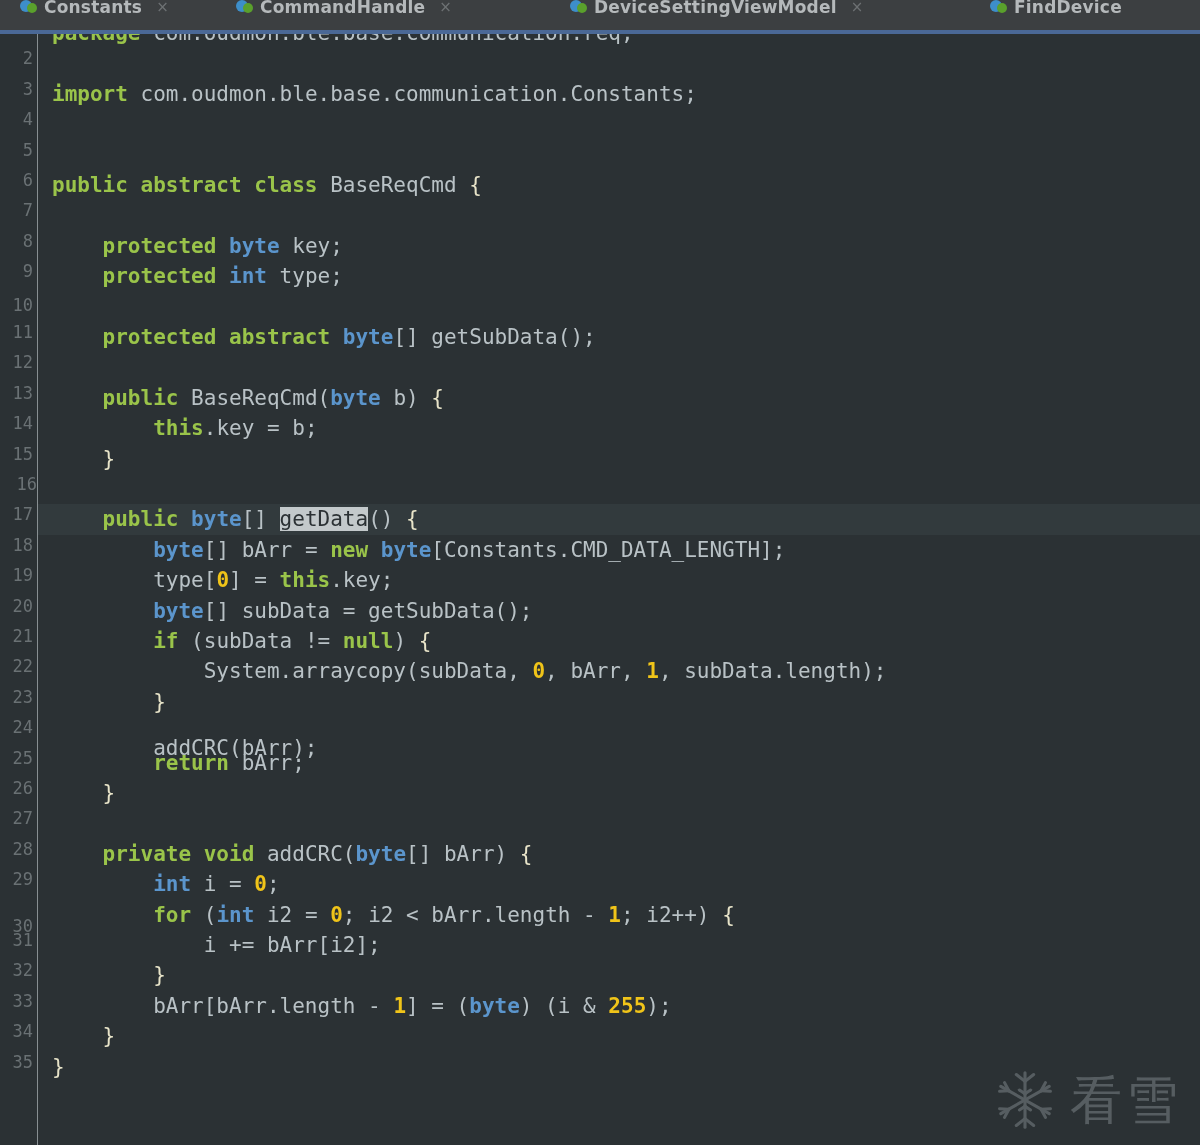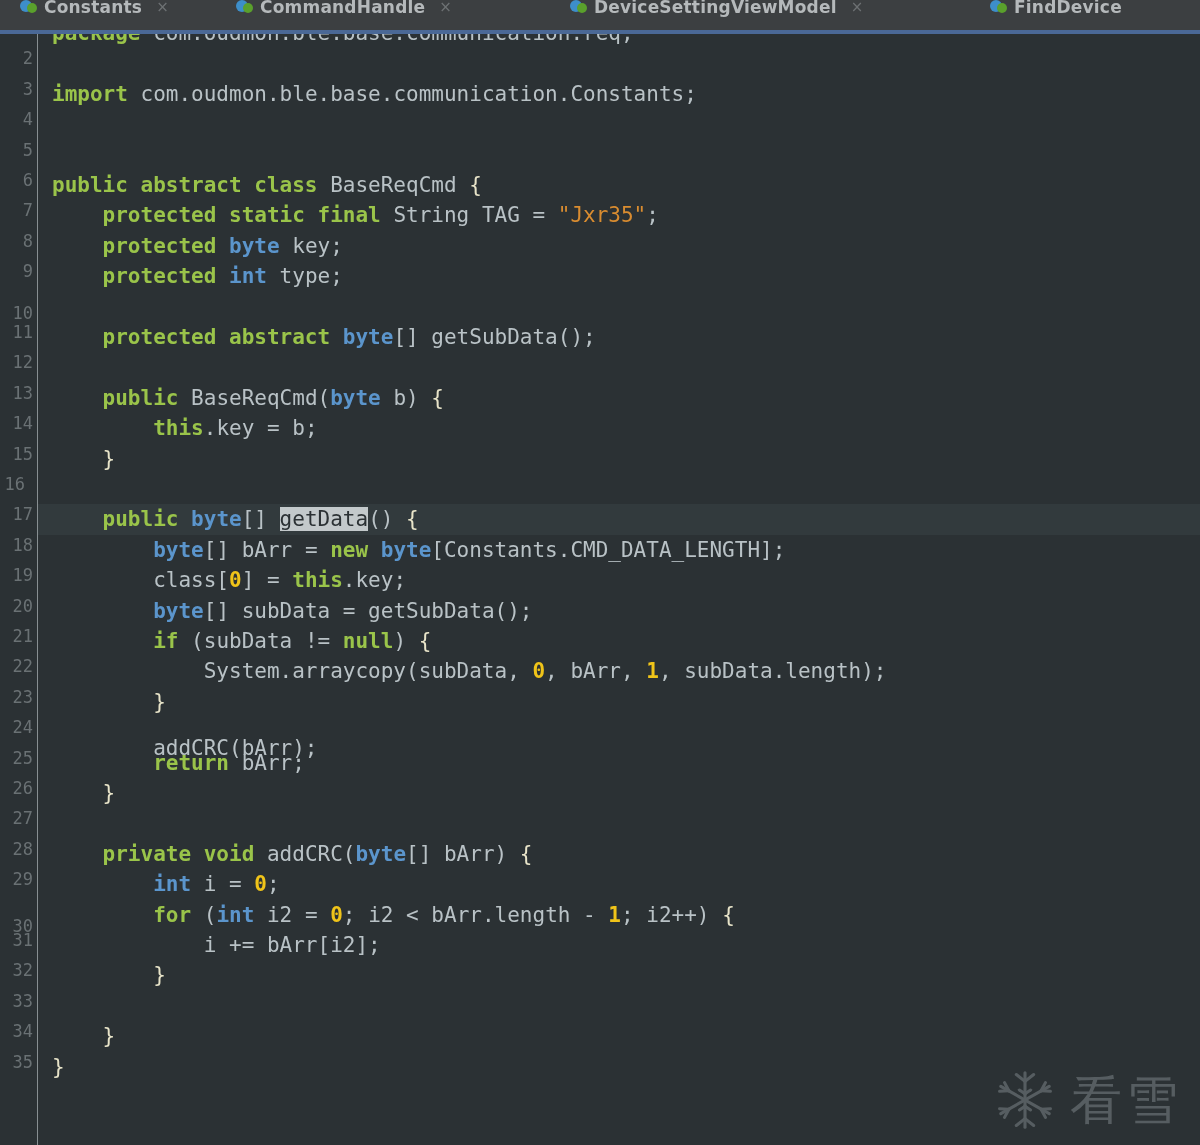--- a/index.html
+++ b/index.html
@@ -193,27 +193,27 @@
   <div id="gutter">
       <div class="gutter-num" style="top: -16px; right: 4px;">1</div>
       <div class="gutter-num" style="top: 14.4px; right: 4px;">2</div>
       <div class="gutter-num" style="top: 44.8px; right: 4px;">3</div>
       <div class="gutter-num" style="top: 75.2px; right: 4px;">4</div>
       <div class="gutter-num" style="top: 105.6px; right: 4px;">5</div>
       <div class="gutter-num" style="top: 136px; right: 4px;">6</div>
       <div class="gutter-num" style="top: 166.4px; right: 4px;">7</div>
       <div class="gutter-num" style="top: 196.8px; right: 4px;">8</div>
       <div class="gutter-num" style="top: 227.2px; right: 4px;">9</div>
-      <div class="gutter-num" style="top: 269px; right: 4px; margin-left: 43px;">10</div>
+      <div class="gutter-num" style="top: 261px; right: 4px; margin-left: 43px;">10</div>
       <div class="gutter-num" style="top: 288px; right: 4px;">11</div>
       <div class="gutter-num" style="top: 318.4px; right: 4px;">12</div>
       <div class="gutter-num" style="top: 348.8px; right: 4px;">13</div>
       <div class="gutter-num" style="top: 379.2px; right: 4px;">14</div>
       <div class="gutter-num" style="top: 409.6px; right: 4px;">15</div>
-      <div class="gutter-num" style="top: 440px; right: 12px; text-align: center;">16</div>
+      <div class="gutter-num" style="top: 440px; right: 0; text-align: center;">16</div>
       <div class="gutter-num" style="top: 470.4px; right: 4px;">17</div>
       <div class="gutter-num" style="top: 500.8px; right: 4px;">18</div>
       <div class="gutter-num" style="top: 531.2px; right: 4px;">19</div>
       <div class="gutter-num" style="top: 561.6px; right: 4px;">20</div>
       <div class="gutter-num" style="top: 592px; right: 4px;">21</div>
       <div class="gutter-num" style="top: 622.4px; right: 4px;">22</div>
       <div class="gutter-num" style="top: 652.8px; right: 4px;">23</div>
       <div class="gutter-num" style="top: 683.2px; right: 4px;">24</div>
       <div class="gutter-num" style="top: 713.6px; right: 4px;">25</div>
       <div class="gutter-num" style="top: 744px; right: 4px;">26</div>
@@ -228,46 +228,46 @@
       <div class="gutter-num" style="top: 1017.6px; right: 4px;">35</div>
     </div>
   <div id="gutter-separator"></div>
   <div id="code-area">
     <div id="current-line-highlight" style="top: 470.4px; height: 30.4px;"></div>
   <div class="code-line" style="top: -16px;"><span class="kw">package </span><span class="pln">com.oudmon.ble.base.communication.req;</span></div>
       <div class="code-line" style="top: 14.4px;"></div>
       <div class="code-line" style="top: 44.8px;"><span class="kw">import </span><span class="pln">com.oudmon.ble.base.communication.Constants;</span></div>
       <div class="code-line" style="top: 75.2px;"></div>
       <div class="code-line" style="top: 136px;"><span class="kw">public abstract class </span><span class="pln">BaseReqCmd </span><span class="brc">{</span></div>
-      <div class="code-line" style="top: 166.4px;"><span class="pln">    </span><span class="kw">protected static final </span><span class="pln">String TAG = </span><span class="str">"Jxr35"</span><span class="pln">;</span></div>
       <div class="code-line" style="top: 196.8px;"><span class="pln">    </span><span class="kw">protected </span><span class="typ">byte</span><span class="pln"> key;</span></div>
       <div class="code-line" style="top: 227.2px;"><span class="pln">    </span><span class="kw">protected </span><span class="typ">int</span><span class="pln"> type;</span></div>
       <div class="code-line" style="top: 257.6px;"></div>
       <div class="code-line" style="top: 288px;"><span class="pln">    </span><span class="kw">protected abstract </span><span class="typ">byte</span><span class="pln">[] getSubData();</span></div>
       <div class="code-line" style="top: 318.4px;"></div>
       <div class="code-line" style="top: 348.8px;"><span class="pln">    </span><span class="kw">public </span><span class="pln">BaseReqCmd(</span><span class="typ">byte</span><span class="pln"> b) </span><span class="brc">{</span></div>
       <div class="code-line" style="top: 379.2px;"><span class="pln">        </span><span class="kw">this</span><span class="pln">.key = b;</span></div>
       <div class="code-line" style="top: 409.6px;"><span class="pln">    </span><span class="brc">}</span></div>
       <div class="code-line" style="top: 440px;"></div>
       <div class="code-line" style="top: 500.8px;"><span class="pln">        </span><span class="typ">byte</span><span class="pln">[] bArr = </span><span class="kw">new </span><span class="typ">byte</span><span class="pln">[Constants.CMD_DATA_LENGTH];</span></div>
       <div class="code-line" style="top: 470.4px;"><span class="pln">    </span><span class="kw">public </span><span class="typ">byte</span><span class="pln">[] </span><span class="sel">getData</span><span class="pln">() </span><span class="brc">{</span></div>
-      <div class="code-line" style="top: 531.2px;"><span class="pln">        class[</span><span class="num">0</span><span class="pln">] = </span><span class="kw">this</span><span class="pln">.key;</span></div>
+      <div class="code-line" style="top: 531.2px;"><span class="pln">        type[</span><span class="num">0</span><span class="pln">] = </span><span class="kw">this</span><span class="pln">.key;</span></div>
       <div class="code-line" style="top: 561.6px;"><span class="pln">        </span><span class="typ">byte</span><span class="pln">[] subData = getSubData();</span></div>
       <div class="code-line" style="top: 592px;"><span class="pln">        </span><span class="kw">if </span><span class="pln">(subData != </span><span class="kw">null</span><span class="pln">) </span><span class="brc">{</span></div>
       <div class="code-line" style="top: 622.4px;"><span class="pln">            System.arraycopy(subData, </span><span class="num">0</span><span class="pln">, bArr, </span><span class="num">1</span><span class="pln">, subData.length);</span></div>
       <div class="code-line" style="top: 652.8px;"><span class="pln">        </span><span class="brc">}</span></div>
       <div class="code-line" style="top: 683.2px; margin-top: 16px;"><span class="pln">        addCRC(bArr);</span></div>
       <div class="code-line" style="top: 713.6px;"><span class="pln">        </span><span class="kw">return </span><span class="pln">bArr;</span></div>
       <div class="code-line" style="top: 744px;"><span class="pln">    </span><span class="brc">}</span></div>
       <div class="code-line" style="top: 774.4px;"></div>
       <div class="code-line" style="top: 804.8px;"><span class="pln">    </span><span class="kw">private void </span><span class="pln">addCRC(</span><span class="typ">byte</span><span class="pln">[] bArr) </span><span class="brc">{</span></div>
       <div class="code-line" style="top: 835.2px;"><span class="pln">        </span><span class="typ">int</span><span class="pln"> i = </span><span class="num">0</span><span class="pln">;</span></div>
       <div class="code-line" style="top: 865.6px;"><span class="pln">        </span><span class="kw">for </span><span class="pln">(</span><span class="typ">int</span><span class="pln"> i2 = </span><span class="num">0</span><span class="pln">; i2 &lt; bArr.length - </span><span class="num">1</span><span class="pln">; i2++) </span><span class="brc">{</span></div>
       <div class="code-line" style="top: 896px;"><span class="pln">            i += bArr[i2];</span></div>
       <div class="code-line" style="top: 926.4px;"><span class="pln">        </span><span class="brc">}</span></div>
+      <div class="code-line" style="top: 956.8px;"><span class="pln">        bArr[bArr.length - </span><span class="num">1</span><span class="pln">] = (</span><span class="typ">byte</span><span class="pln">) (i &amp; </span><span class="num">255</span><span class="pln">);</span></div>
       <div class="code-line" style="top: 987.2px;"><span class="pln">    </span><span class="brc">}</span></div>
       <div class="code-line" style="top: 1017.6px;"><span class="brc">}</span></div>
     </div>
 
   <div id="watermark">
     <svg width="62" height="62" viewBox="0 0 100 100">
       <g stroke="#aab3b7" stroke-width="5" stroke-linecap="round" fill="none">
         <line x1="50" y1="6" x2="50" y2="94"></line>
         <line x1="11" y1="28" x2="89" y2="72"></line>
         <line x1="11" y1="72" x2="89" y2="28"></line>

